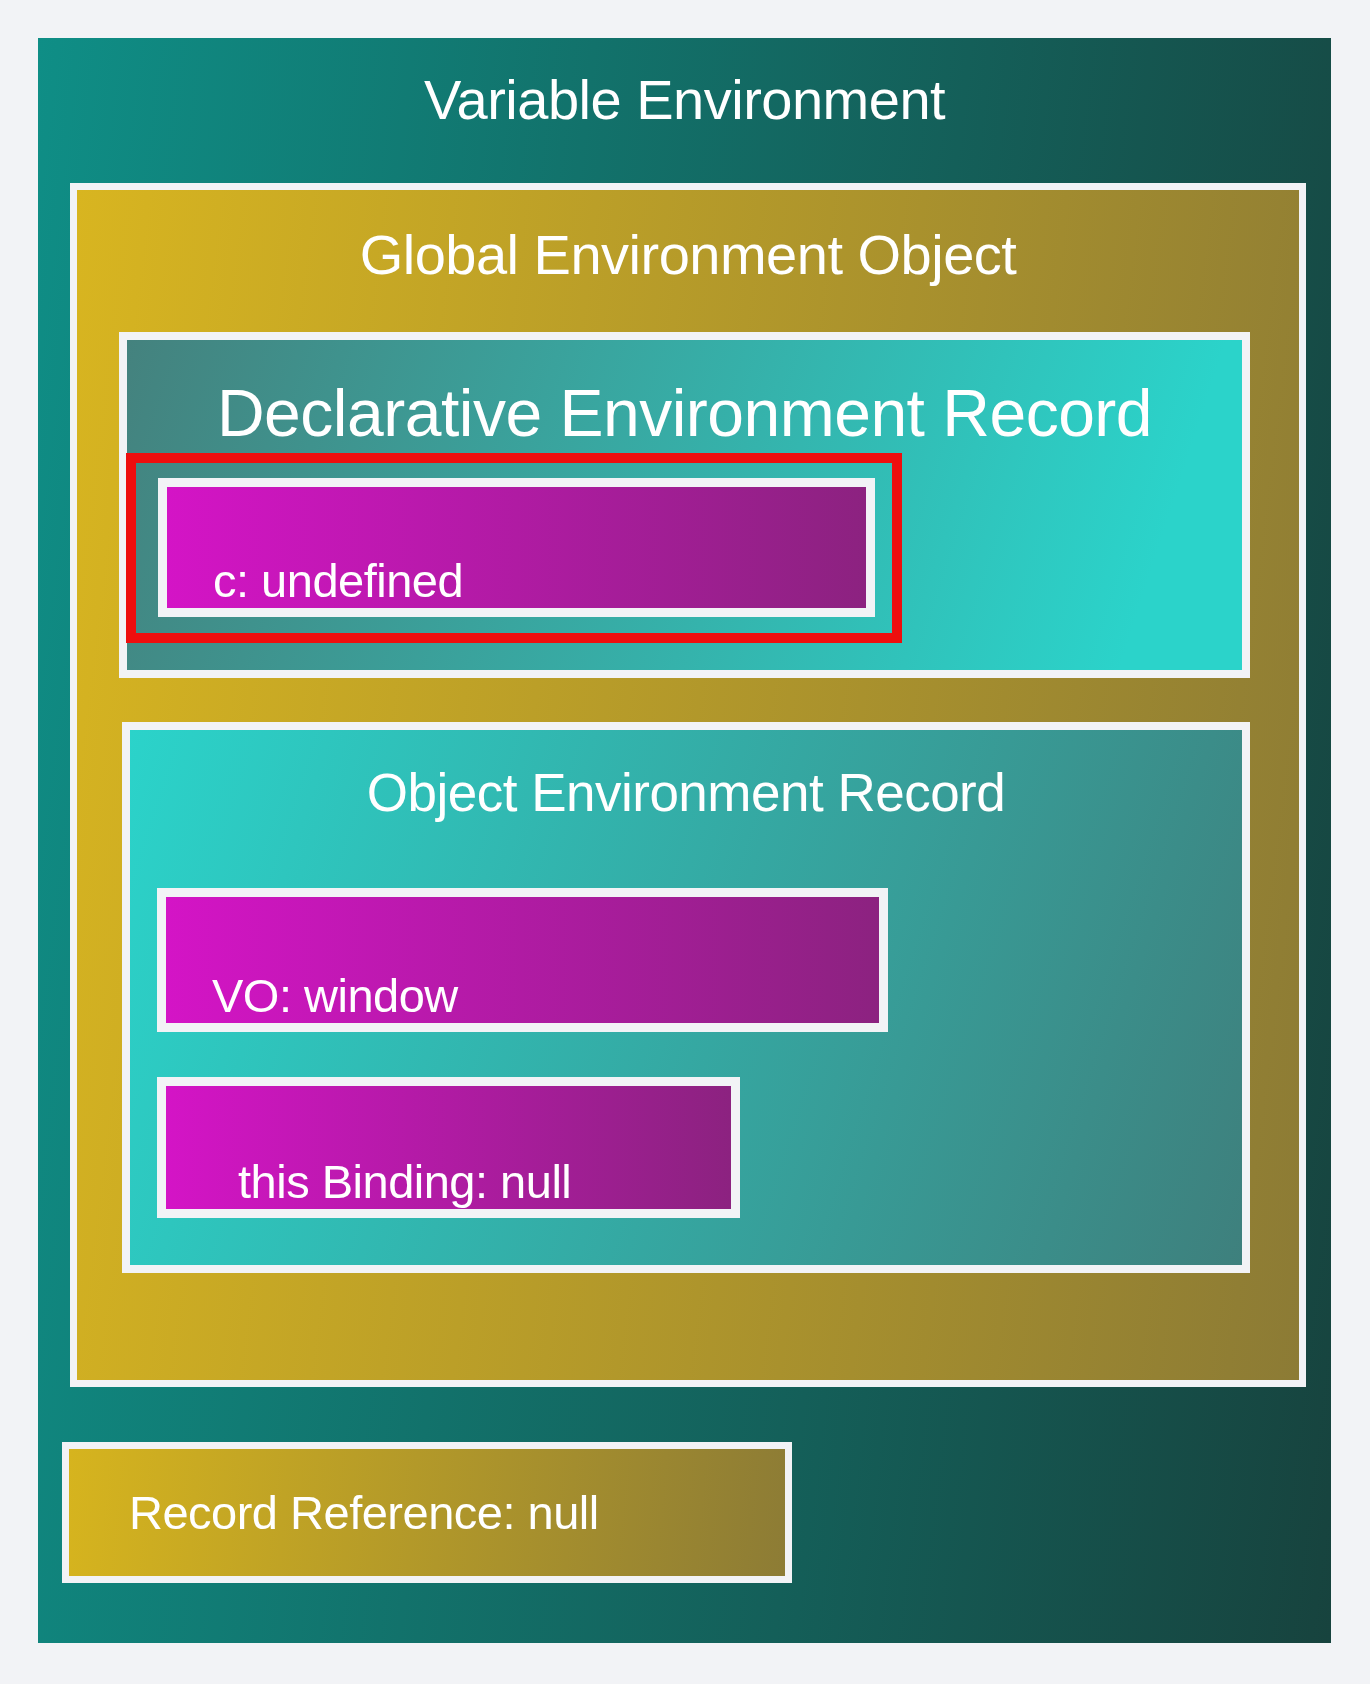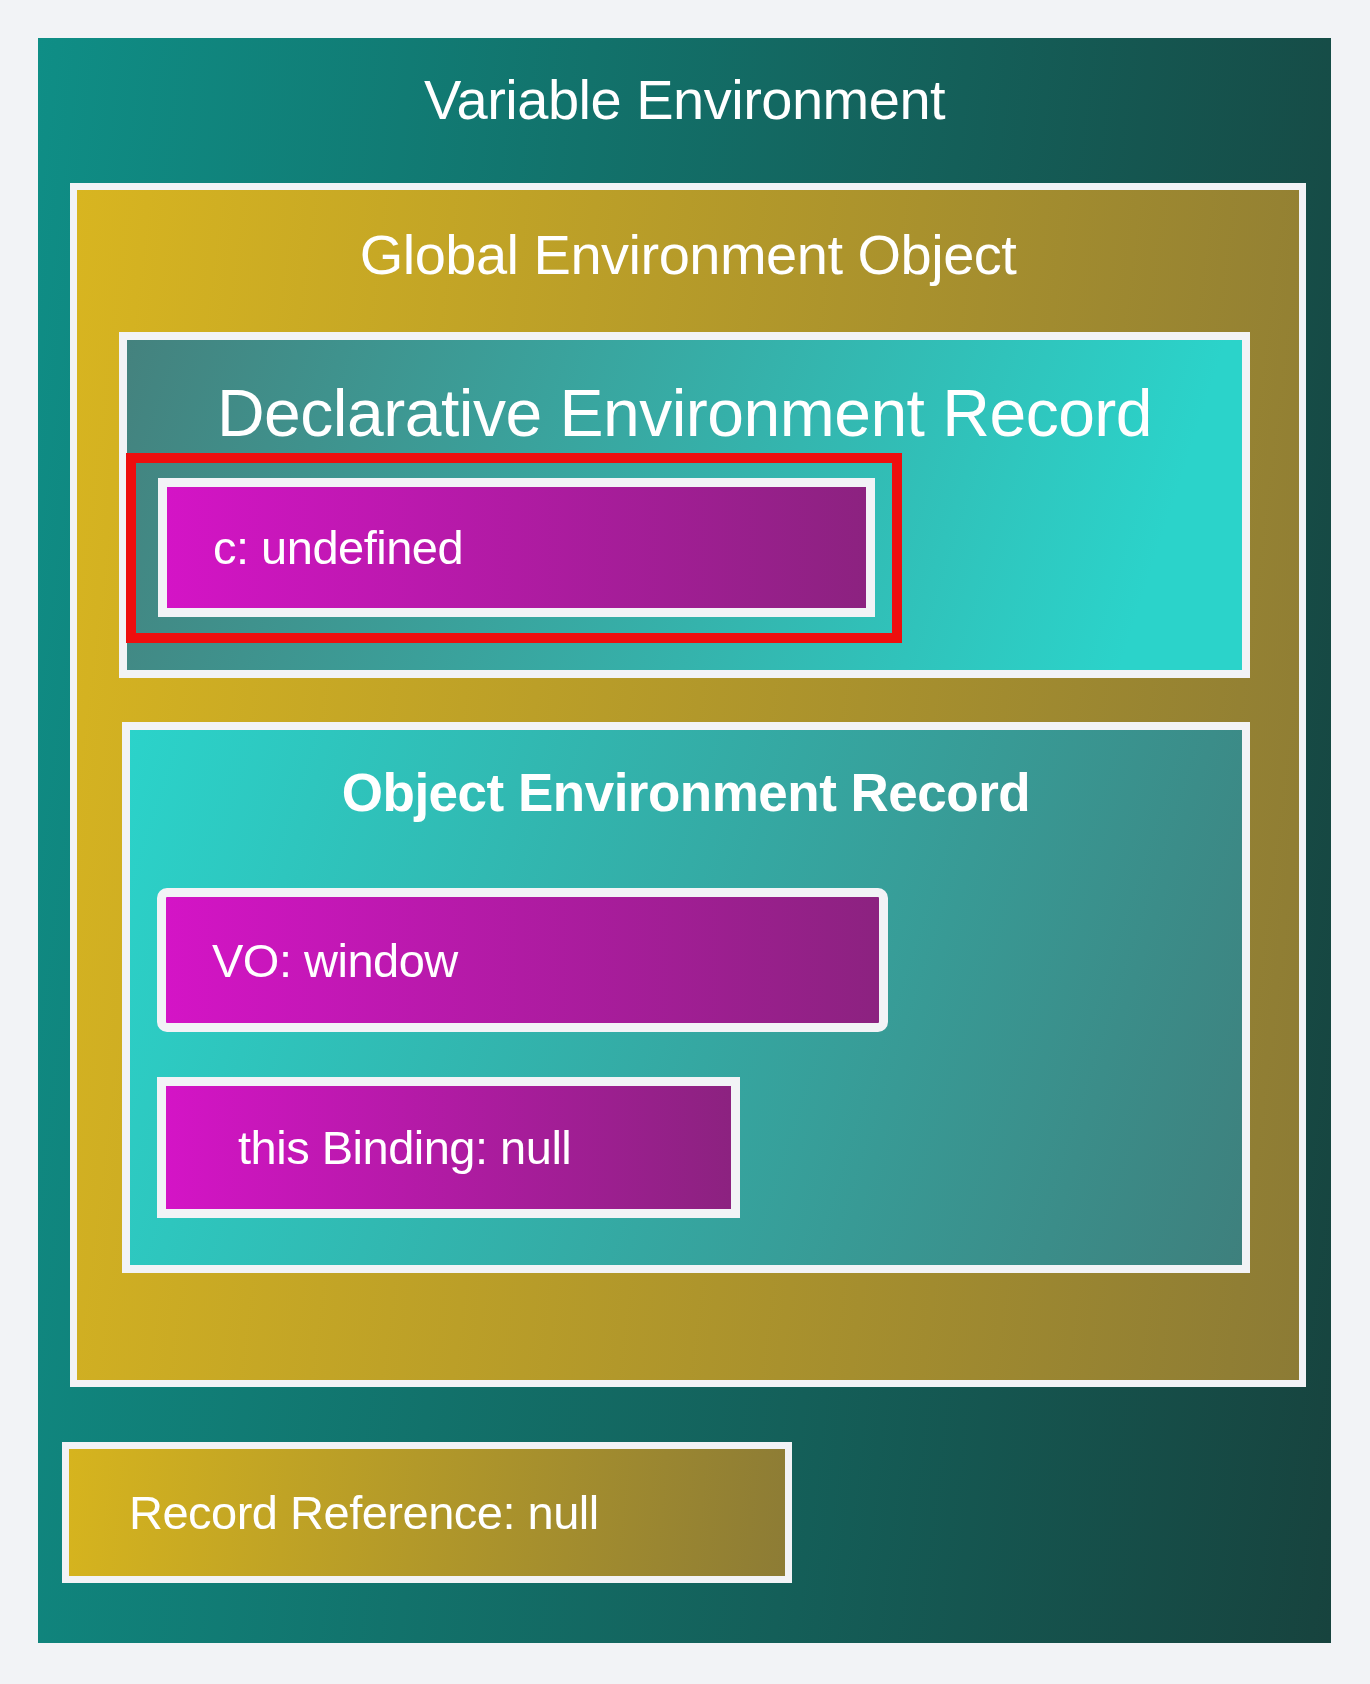--- a/index.html
+++ b/index.html
@@ -41,28 +41,28 @@
     left: 126px; top: 453px; width: 776px; height: 190px;
     border: 10px solid #EE0E0E;
     background: transparent;
   }
 
   
   .binding-box {
     border: 9px solid #F2F3F6;
     background: linear-gradient(90deg, #D414C6 0%, #8C2280 100%);
     display: flex;
-    align-items: center;
+    align-items: flex-end;
     color: #FFFFFF;
     font-size: 47px;
     letter-spacing: -0.5px;
     white-space: nowrap;
   }
   .c-box    { left: 158px; top: 478px;  width: 717px; height: 139px; padding-left: 46px; }
-  .vo-box   { left: 157px; top: 888px;  width: 731px; height: 144px; padding-left: 46px; border-radius: 10px; }
+  .vo-box   { left: 157px; top: 888px;  width: 731px; height: 144px; padding-left: 46px; }
   .this-box { left: 157px; top: 1077px; width: 583px; height: 141px; padding-left: 72px; }
 
   .outer-ref-box {
     left: 62px; top: 1442px; width: 730px; height: 141px;
     border: 7px solid #F2F3F6;
     background: linear-gradient(95deg, #D6B41E 0%, #8D7C35 100%);
     display: flex;
     align-items: center;
     padding-left: 60px;
     color: #FFFFFF;
@@ -75,21 +75,21 @@
   .box-title {
     color: #FFFFFF;
     text-align: center;
     letter-spacing: -0.5px;
     line-height: 1.15;
     white-space: nowrap;
   }
   .ve-title      { left: 38px;  top: 68px;  width: 1293px; font-size: 56px; }
   .global-title  { left: 70px;  top: 223px; width: 1236px; font-size: 56px; }
   .declar-title  { left: 119px; top: 376px; width: 1131px; font-size: 66px; }
-  .object-title  { left: 122px; top: 763px; width: 1128px; font-size: 53px; font-weight: bold; }
+  .object-title  { left: 122px; top: 763px; width: 1128px; font-size: 53px; }
 </style>
 </head>
 <body>
 
 <div id="canvas">
 
   <div class="abs outer-box"></div>
   <div class="abs box-title ve-title">Variable Environment</div>
 
   <div class="abs global-box"></div>

